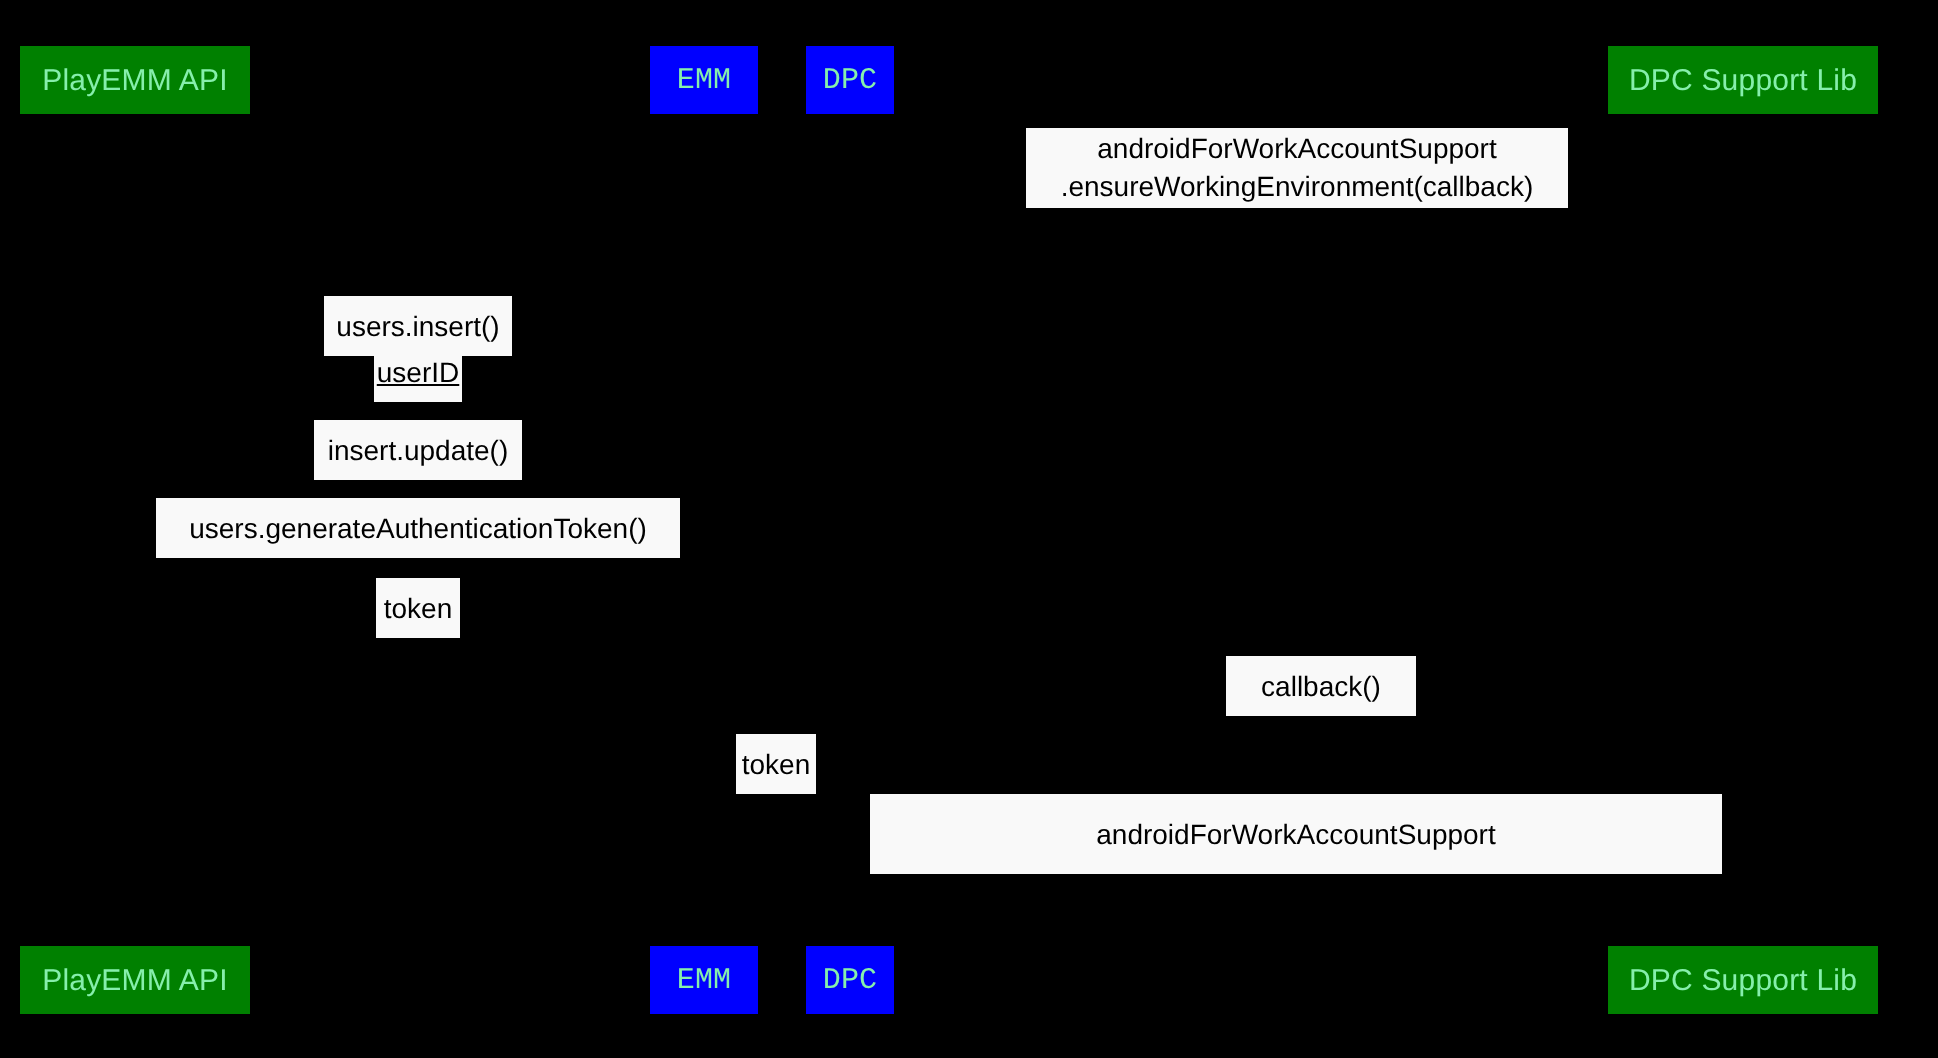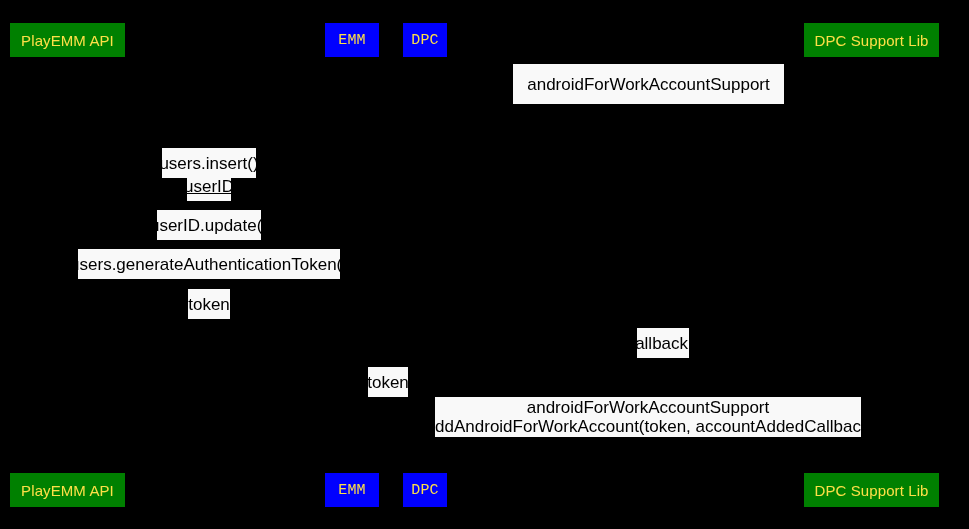--- a/index.html
+++ b/index.html
@@ -13,35 +13,35 @@
     height: 529px;
     background: #000000;
     overflow: hidden;
     font-family: "Liberation Sans", sans-serif;
   }
   .participant {
     position: absolute;
     display: flex;
     align-items: center;
     justify-content: center;
-    color: #fde047;
+    color: #86efac;
     font-size: 15px;
     line-height: 1;
     letter-spacing: 0.1px;
     white-space: nowrap;
     box-sizing: border-box;
   }
   .participant.green { background: #008000; }
   .participant.blue  { background: #0000ff; font-family: Liberation Mono, monospace; }
 
   .msg-label {
     position: absolute;
     background: #f9f9f9;
     color: #000000;
-    font-size: 17px;
+    font-size: 14px;
     line-height: 19px;
     white-space: pre;
     text-align: center;
     box-sizing: border-box;
     padding: 15px 2px;
     display: flex;
     flex-direction: column;
     align-items: center;
     justify-content: center;
   }
@@ -61,29 +61,29 @@
       </div>
       <div class="participant blue" style="left: 403px; top: 23px; width: 44px; height: 34px;">
         <span>DPC</span>
       </div>
       <div class="participant green" style="left: 804px; top: 23px; width: 135px; height: 34px;">
         <span>DPC Support Lib</span>
       </div>
     </div>
 
   <div id="messages-layer">
-      <div class="msg-label" style="left: 513px; top: 64px; width: 271px; height: 40px;"><span class="line">androidForWorkAccountSupport</span></div>
+      <div class="msg-label" style="left: 513px; top: 64px; width: 271px; height: 40px;"><span class="line">androidForWorkAccountSupport</span><span class="line">.ensureWorkingEnvironment(callback)</span></div>
       <div class="msg-label" style="left: 162px; top: 148px; width: 94px; height: 21px;"><span class="line">users.insert()</span></div>
       <div class="msg-label" style="left: 187px; top: 171px; width: 44px; height: 21px; text-decoration: underline;"><span class="line">userID</span></div>
-      <div class="msg-label" style="left: 157px; top: 210px; width: 104px; height: 21px;"><span class="line">userID.update()</span></div>
+      <div class="msg-label" style="left: 157px; top: 210px; width: 104px; height: 21px;"><span class="line">insert.update()</span></div>
       <div class="msg-label" style="left: 78px; top: 249px; width: 262px; height: 22px;"><span class="line">users.generateAuthenticationToken()</span></div>
       <div class="msg-label" style="left: 188px; top: 289px; width: 42px; height: 21px;"><span class="line">token</span></div>
-      <div class="msg-label" style="left: 613px; top: 328px; width: 52px; height: 21px; margin-left: 24px;"><span class="line">callback()</span></div>
+      <div class="msg-label" style="left: 613px; top: 328px; width: 95px; height: 21px;"><span class="line">callback()</span></div>
       <div class="msg-label" style="left: 368px; top: 367px; width: 40px; height: 21px;"><span class="line">token</span></div>
-      <div class="msg-label" style="left: 435px; top: 397px; width: 426px; height: 40px;"><span class="line">androidForWorkAccountSupport</span><span class="line">.addAndroidForWorkAccount(token, accountAddedCallback)</span></div>
+      <div class="msg-label" style="left: 435px; top: 397px; width: 426px; height: 40px;"><span class="line">androidForWorkAccountSupport</span></div>
     </div>
 
   <div id="participants-bottom">
       <div class="participant green" style="left: 10px; top: 473px; width: 115px; height: 34px;">
         <span>PlayEMM API</span>
       </div>
       <div class="participant blue" style="left: 325px; top: 473px; width: 54px; height: 34px;">
         <span>EMM</span>
       </div>
       <div class="participant blue" style="left: 403px; top: 473px; width: 44px; height: 34px;">

